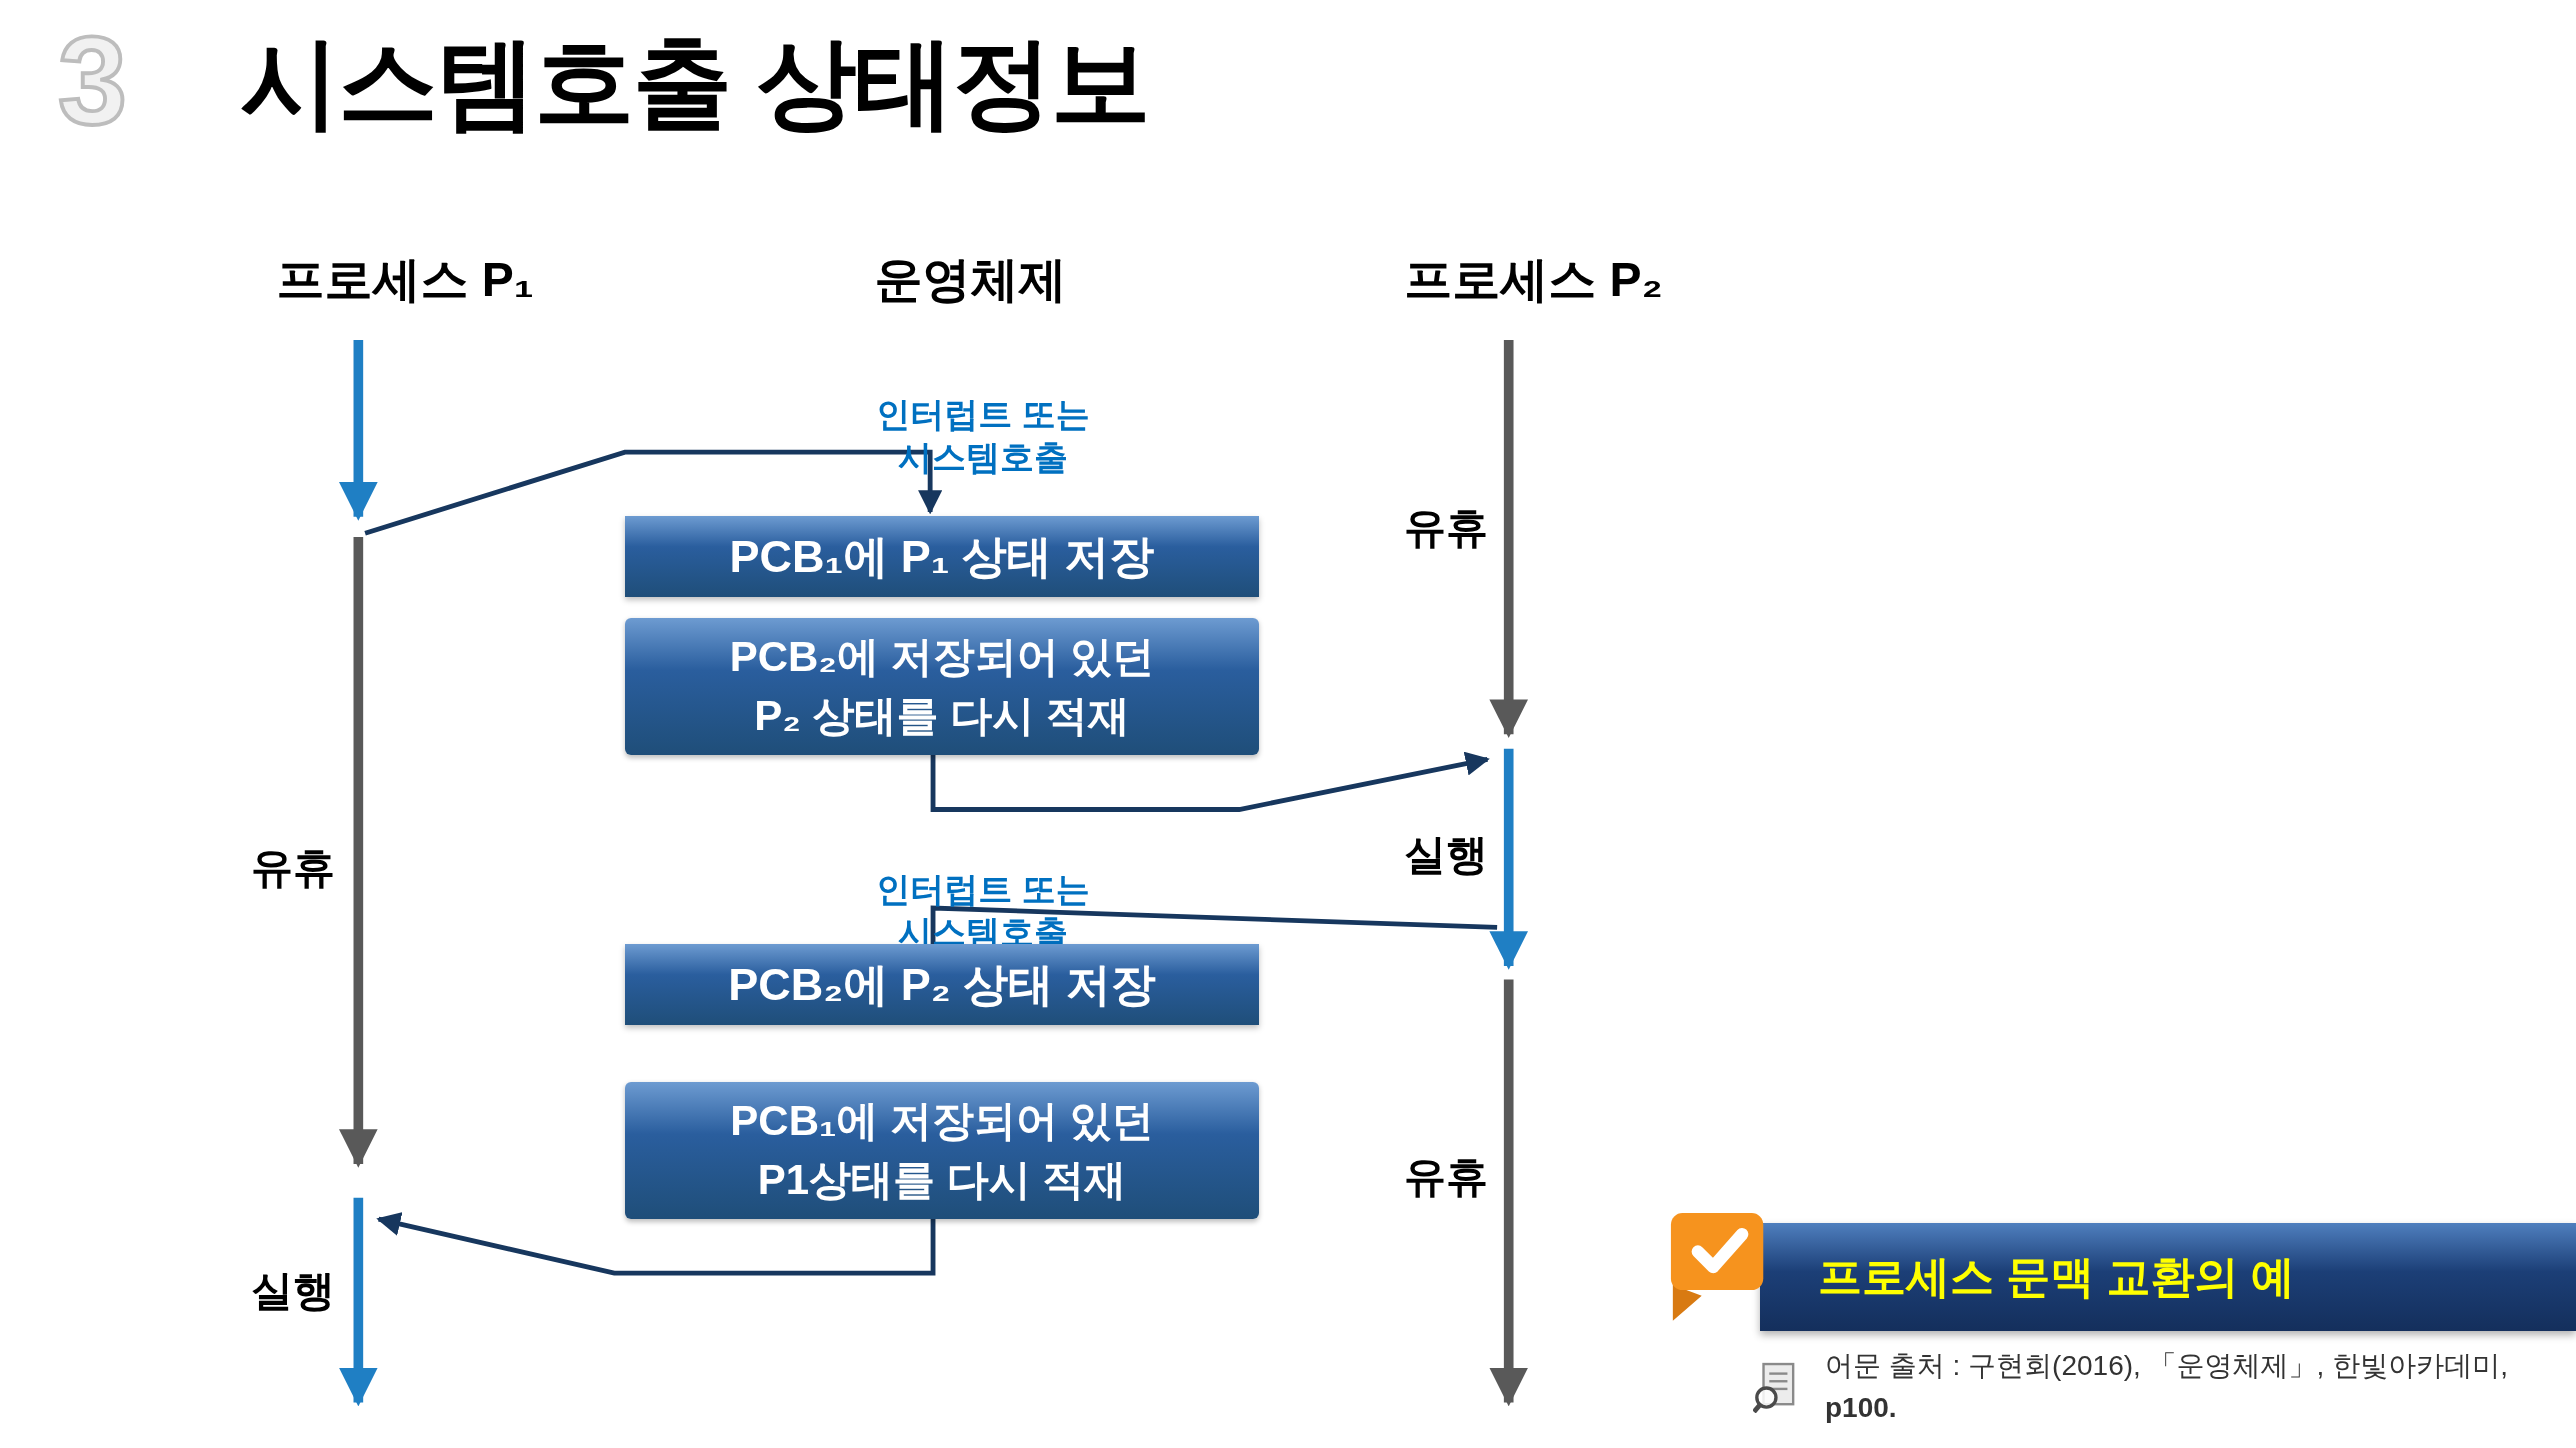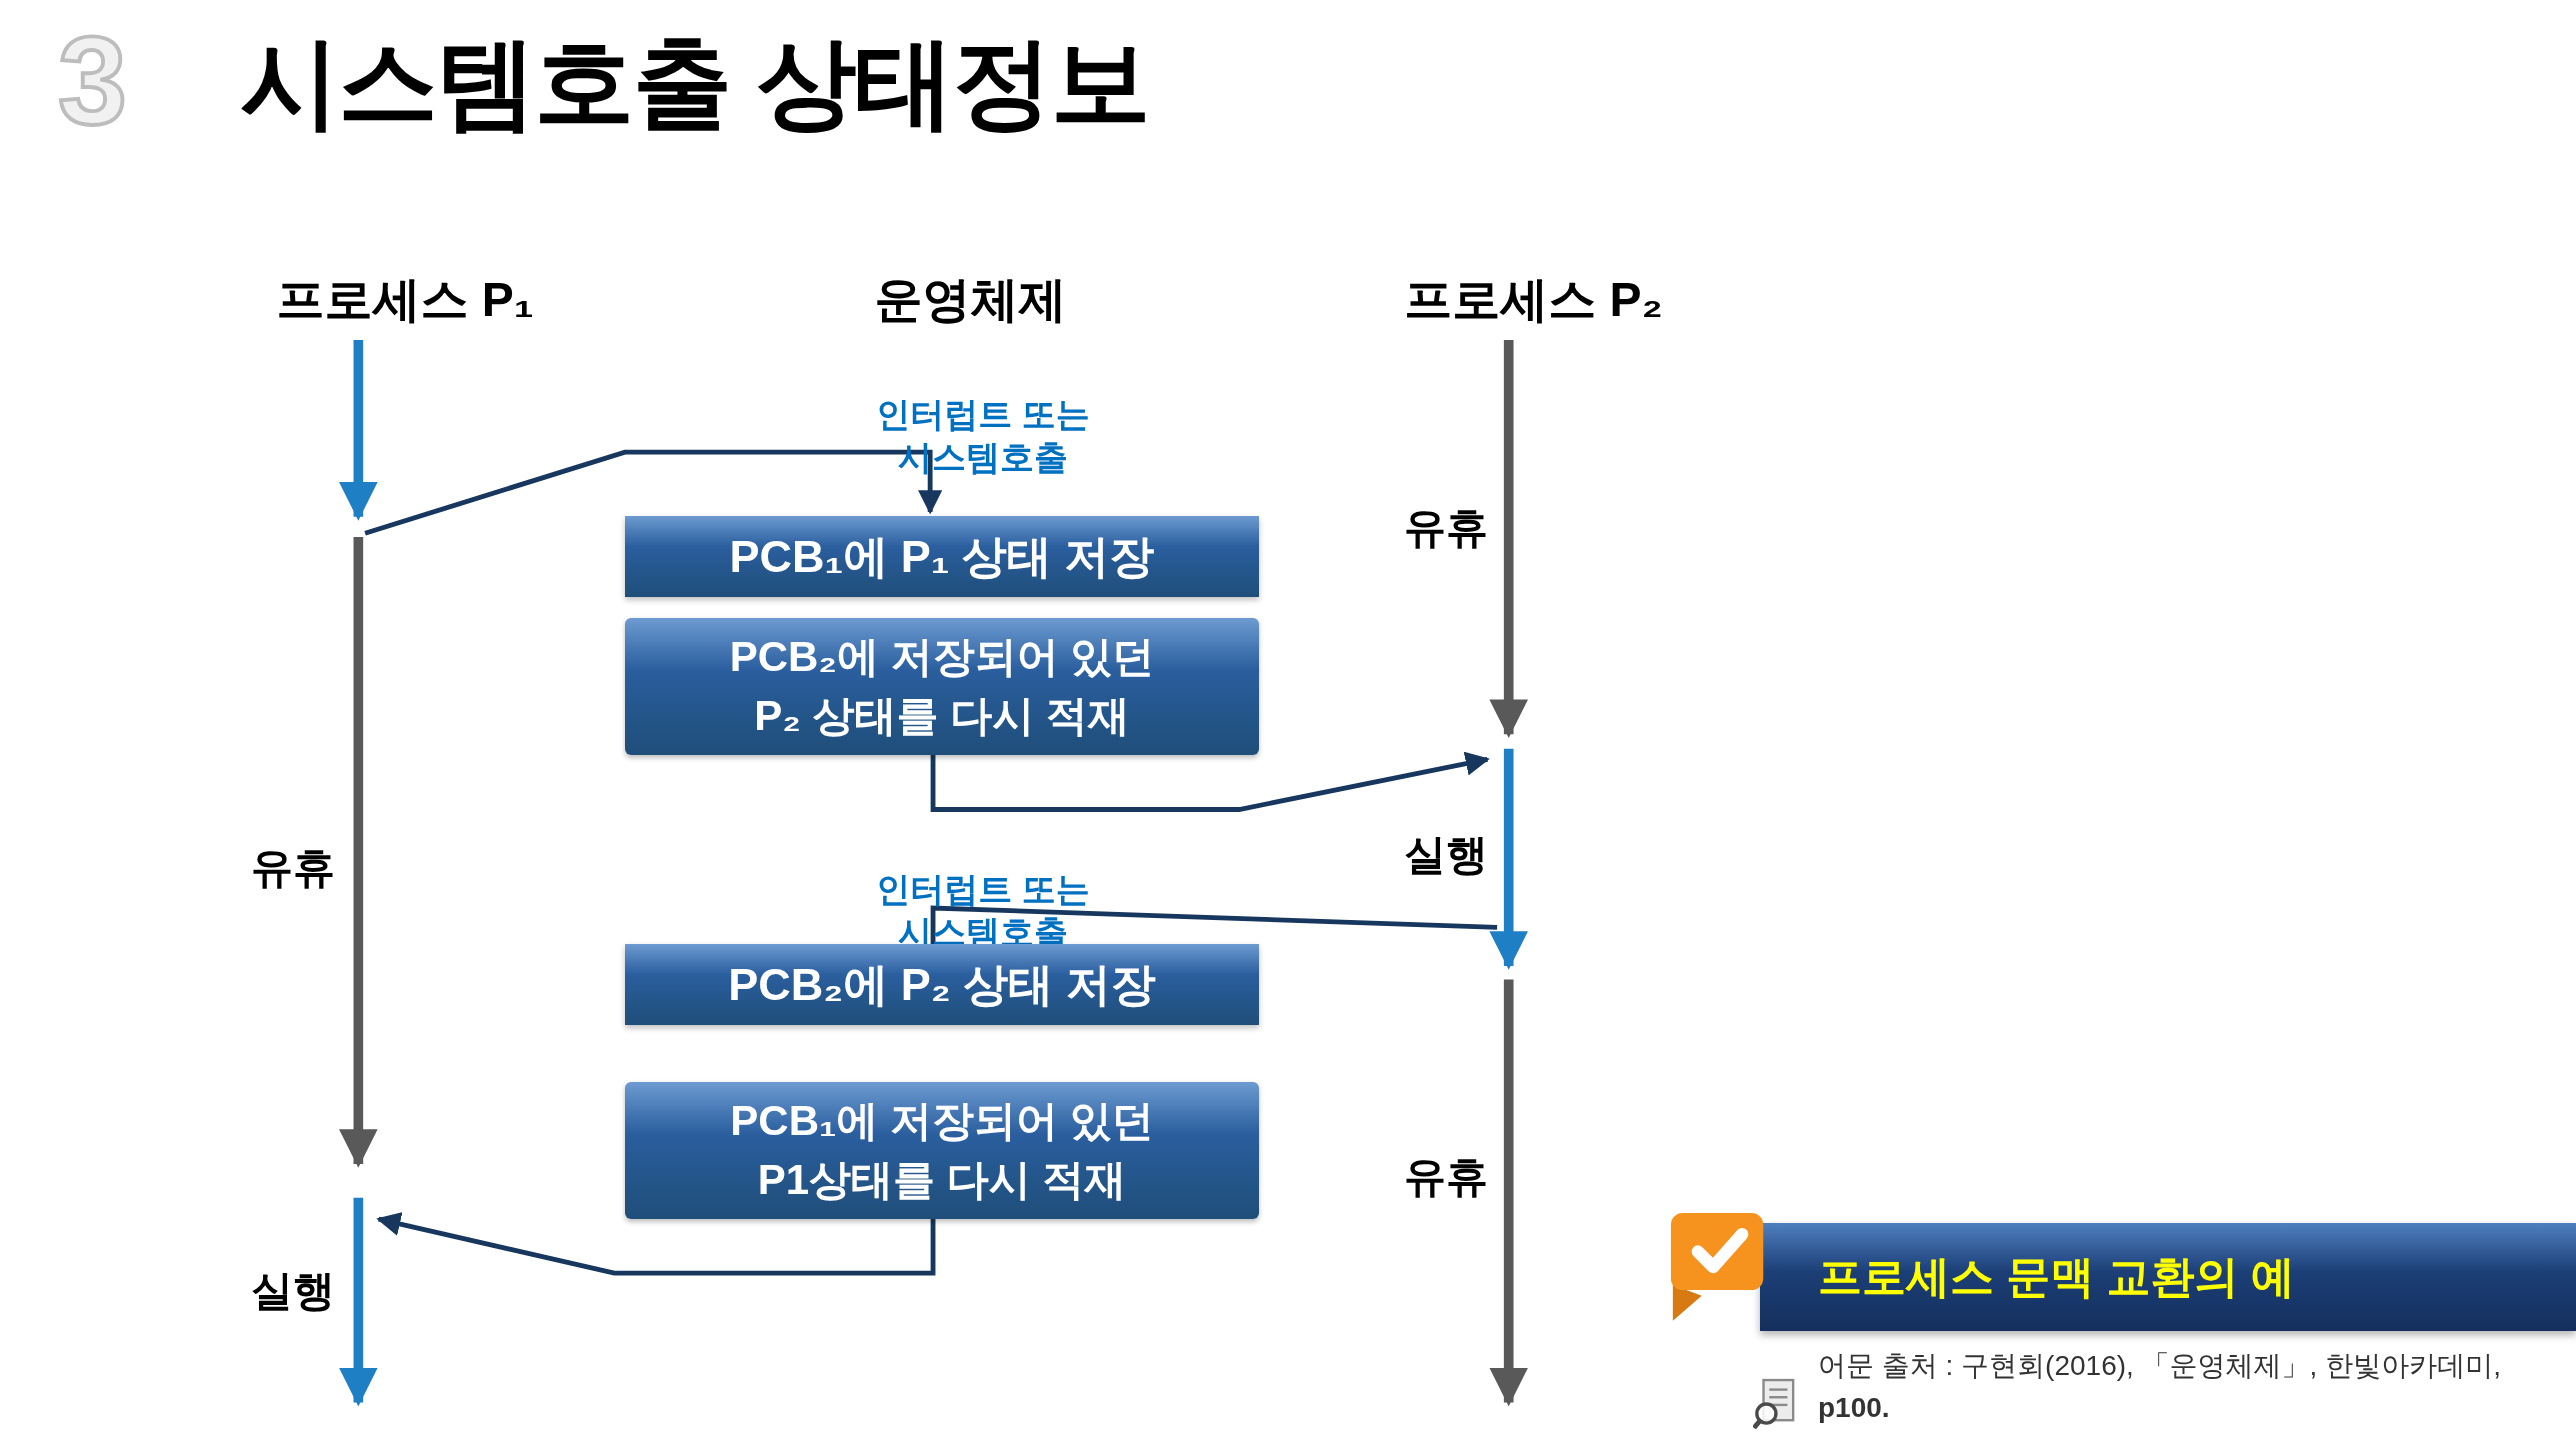--- a/index.html
+++ b/index.html
@@ -10,21 +10,21 @@
   .abs { position:absolute; }
 
   .slide-number {
     left:58px; top:9.7px; font-size:124px; font-weight:bold;
     color:#f1f1f1; -webkit-text-stroke:3.9px #bdbdbd;
   }
   .slide-title {
     left:240px; top:17.4px; font-size:100px; font-weight:800; color:#000; letter-spacing:-1.9px;
   }
 
-  .col-header { top:268px; font-size:48px; font-weight:bold; color:#000; text-align:center; }
+  .col-header { top:248px; font-size:48px; font-weight:bold; color:#000; text-align:center; }
   .col-p1 { left:241px; width:328px; }
   .col-os { left:811px; width:319px; }
   .col-p2 { left:1367px; width:333px; }
 
   svg.diagram { left:0; top:0; }
 
   .pcb-box {
     position:absolute; left:625px; width:634px; box-sizing:border-box;
     background:linear-gradient(180deg,#6d9bd1 0%, #2a5e9e 38%, #1f4e79 100%);
     color:#ffffff; font-weight:bold; text-align:center;
@@ -51,21 +51,21 @@
   .ribbon-icon { left:1669px; top:1207px; z-index:3; }
 
   .banner {
     position:absolute; left:1760px; top:1223px; width:816px; height:108px; box-sizing:border-box;
     background:linear-gradient(180deg,#4f7fbe 0%, #1c3f77 45%, #142f5c 100%);
     display:flex; align-items:center; padding-left:58px; z-index:2;
     box-shadow:0 3.9px 7.7px rgba(0,0,0,0.3);
   }
   .banner-text { color:#ffff00; font-size:44px; font-weight:bold; white-space:nowrap; }
 
-  .citation { position:absolute; left:1753px; top:1345px; width:823px; display:flex; gap:21px; align-items:flex-end; }
+  .citation { position:absolute; left:1753px; top:1345px; width:823px; display:flex; gap:28px; align-items:center; }
   .citation-text { font-size:28px; color:#333333; line-height:1.5; }
   .citation-page { font-weight:bold; }
 </style>
 </head>
 <body>
 
 <div class="slide">
 
   <div class="abs slide-number">3</div>
   <div class="abs slide-title">시스템호출 상태정보</div>

